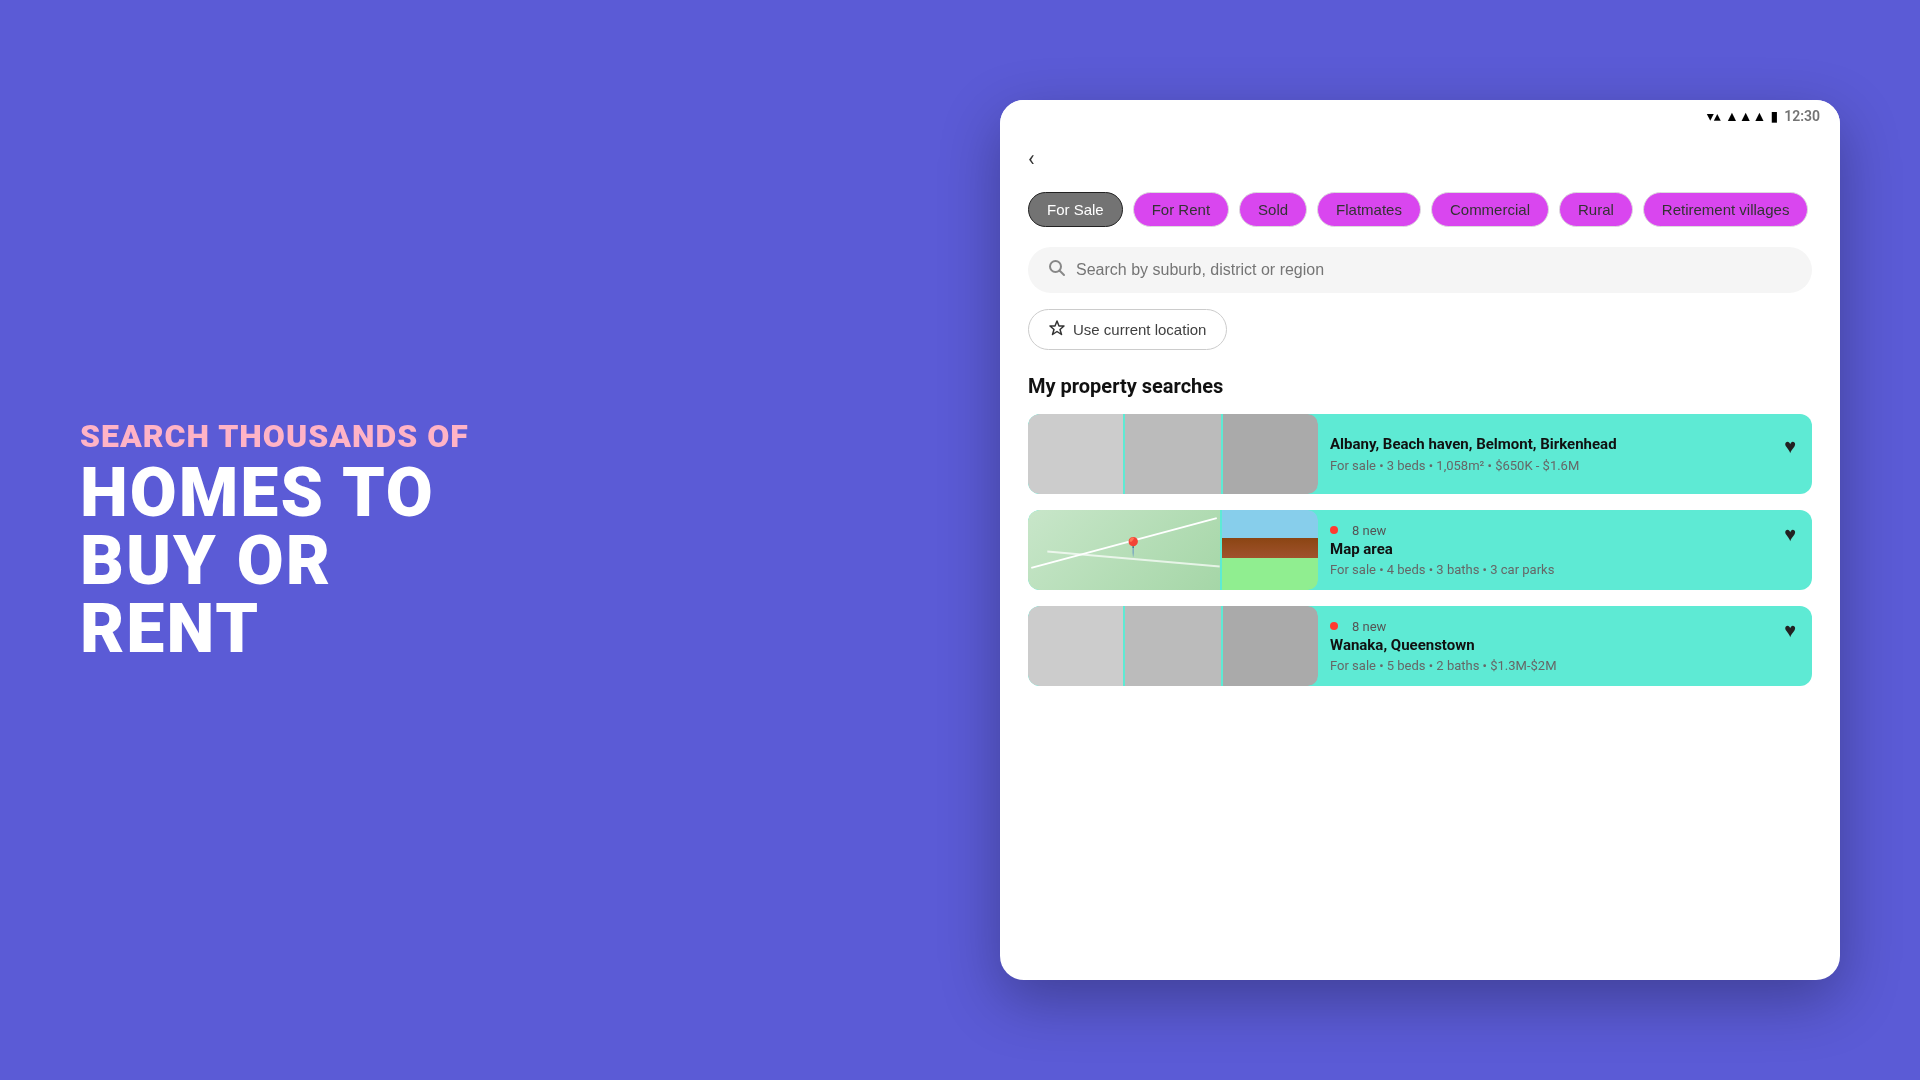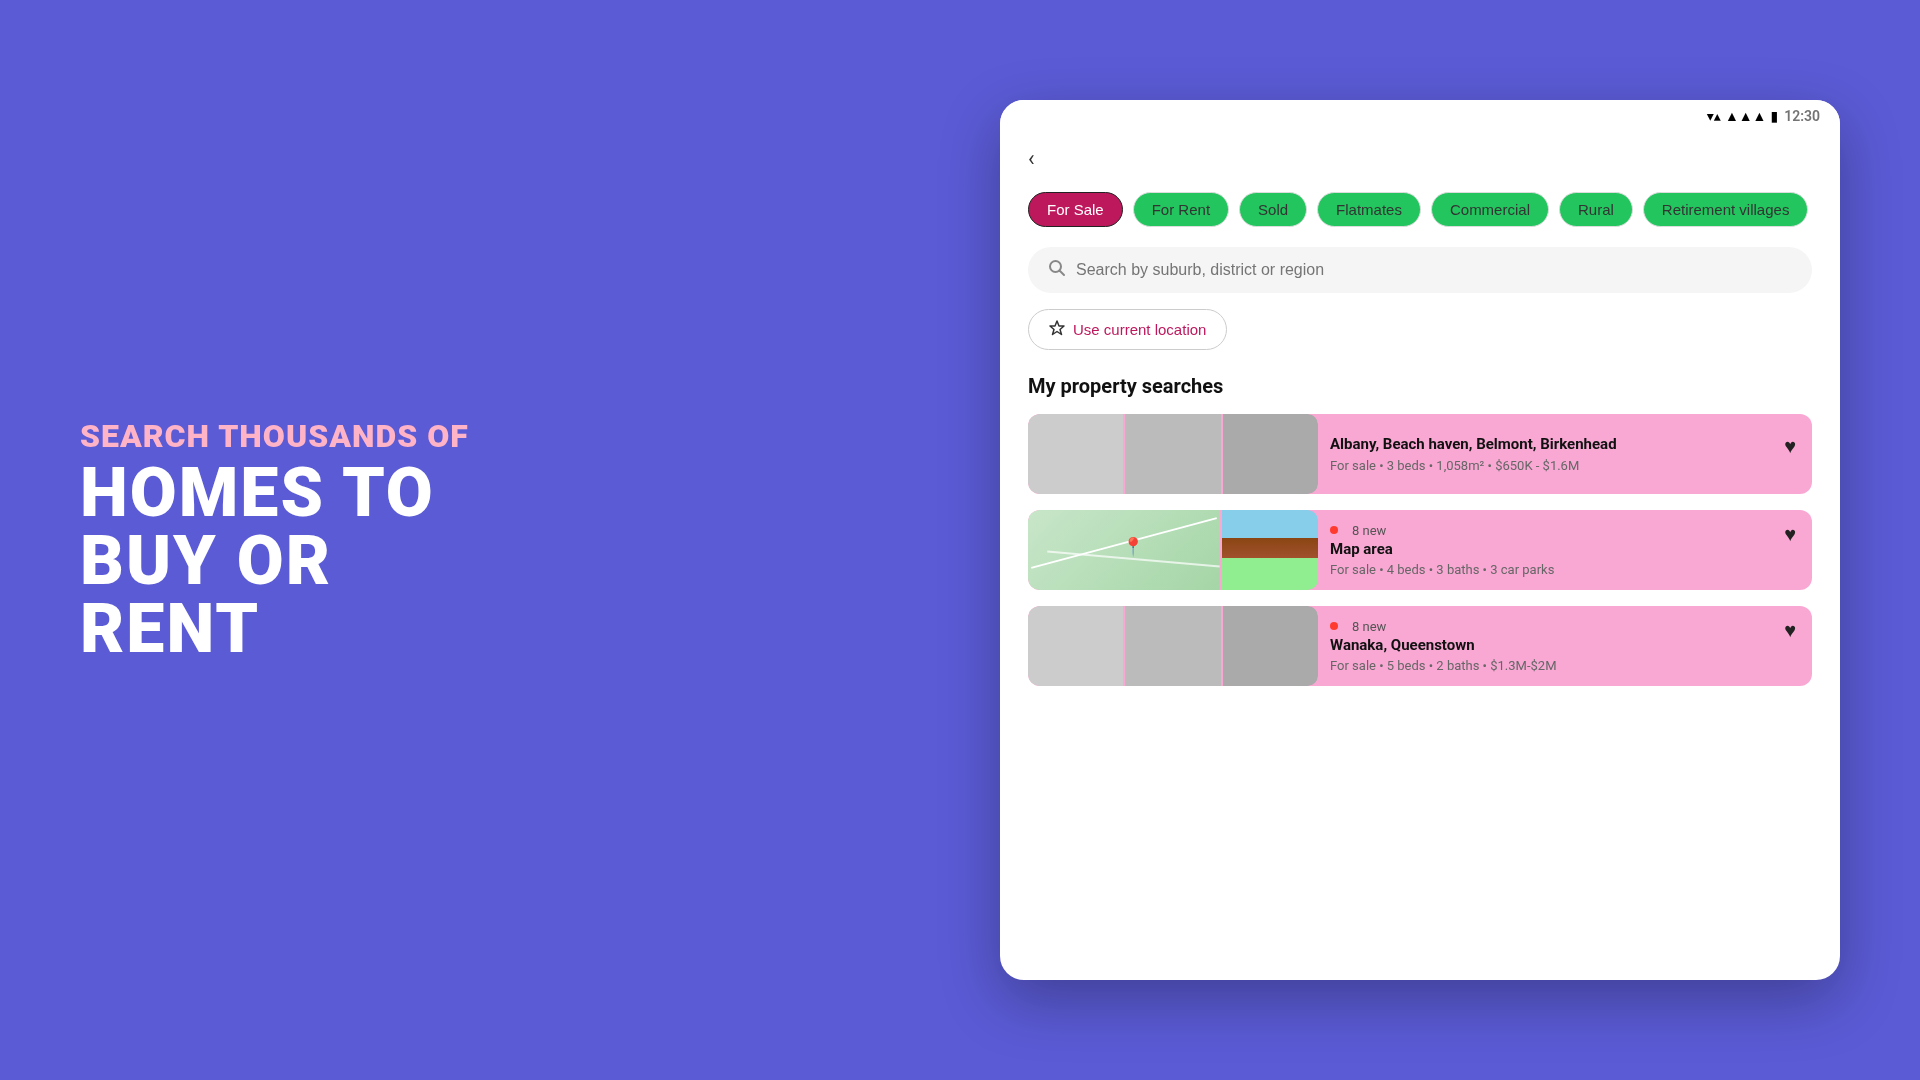--- a/index.html
+++ b/index.html
@@ -100,29 +100,29 @@
       display: flex;
       gap: 10px;
       flex-wrap: nowrap;
       margin-bottom: 20px;
       overflow-x: auto;
     }
     .filter-tab {
       padding: 8px 18px;
       border-radius: 50px;
       border: 1.5px solid #ddd;
-      background: #22c55e;
+      background: #d946ef;
       font-size: 15px;
       font-weight: 500;
       color: #333;
       cursor: pointer;
       white-space: nowrap;
     }
     .filter-tab.active {
-      background: #be185d;
+      background: #737373;
       color: white;
       border-color: #222;
     }
 
     
     .search-bar {
       display: flex;
       align-items: center;
       background: #F5F5F5;
       border-radius: 50px;
@@ -147,21 +147,21 @@
     .location-btn {
       display: flex;
       align-items: center;
       gap: 8px;
       border: 1.5px solid #ccc;
       border-radius: 50px;
       padding: 10px 20px;
       background: white;
       cursor: pointer;
       font-size: 15px;
-      color: #be185d;
+      color: #404040;
       font-weight: 500;
       margin-bottom: 24px;
     }
     .location-arrow {
       font-size: 15px;
       color: #444;
     }
 
     
     .section-title {
@@ -170,21 +170,21 @@
       color: #111;
       margin-bottom: 16px;
     }
 
     
     .property-item {
       display: flex;
       align-items: center;
       gap: 0;
       margin-bottom: 16px;
-      background: #f9a8d4;
+      background: #5eead4;
       border-radius: 12px;
       overflow: hidden;
       cursor: pointer;
     }
     .property-images {
       display: flex;
       width: 290px;
       min-width: 290px;
       height: 80px;
       border-radius: 10px;

